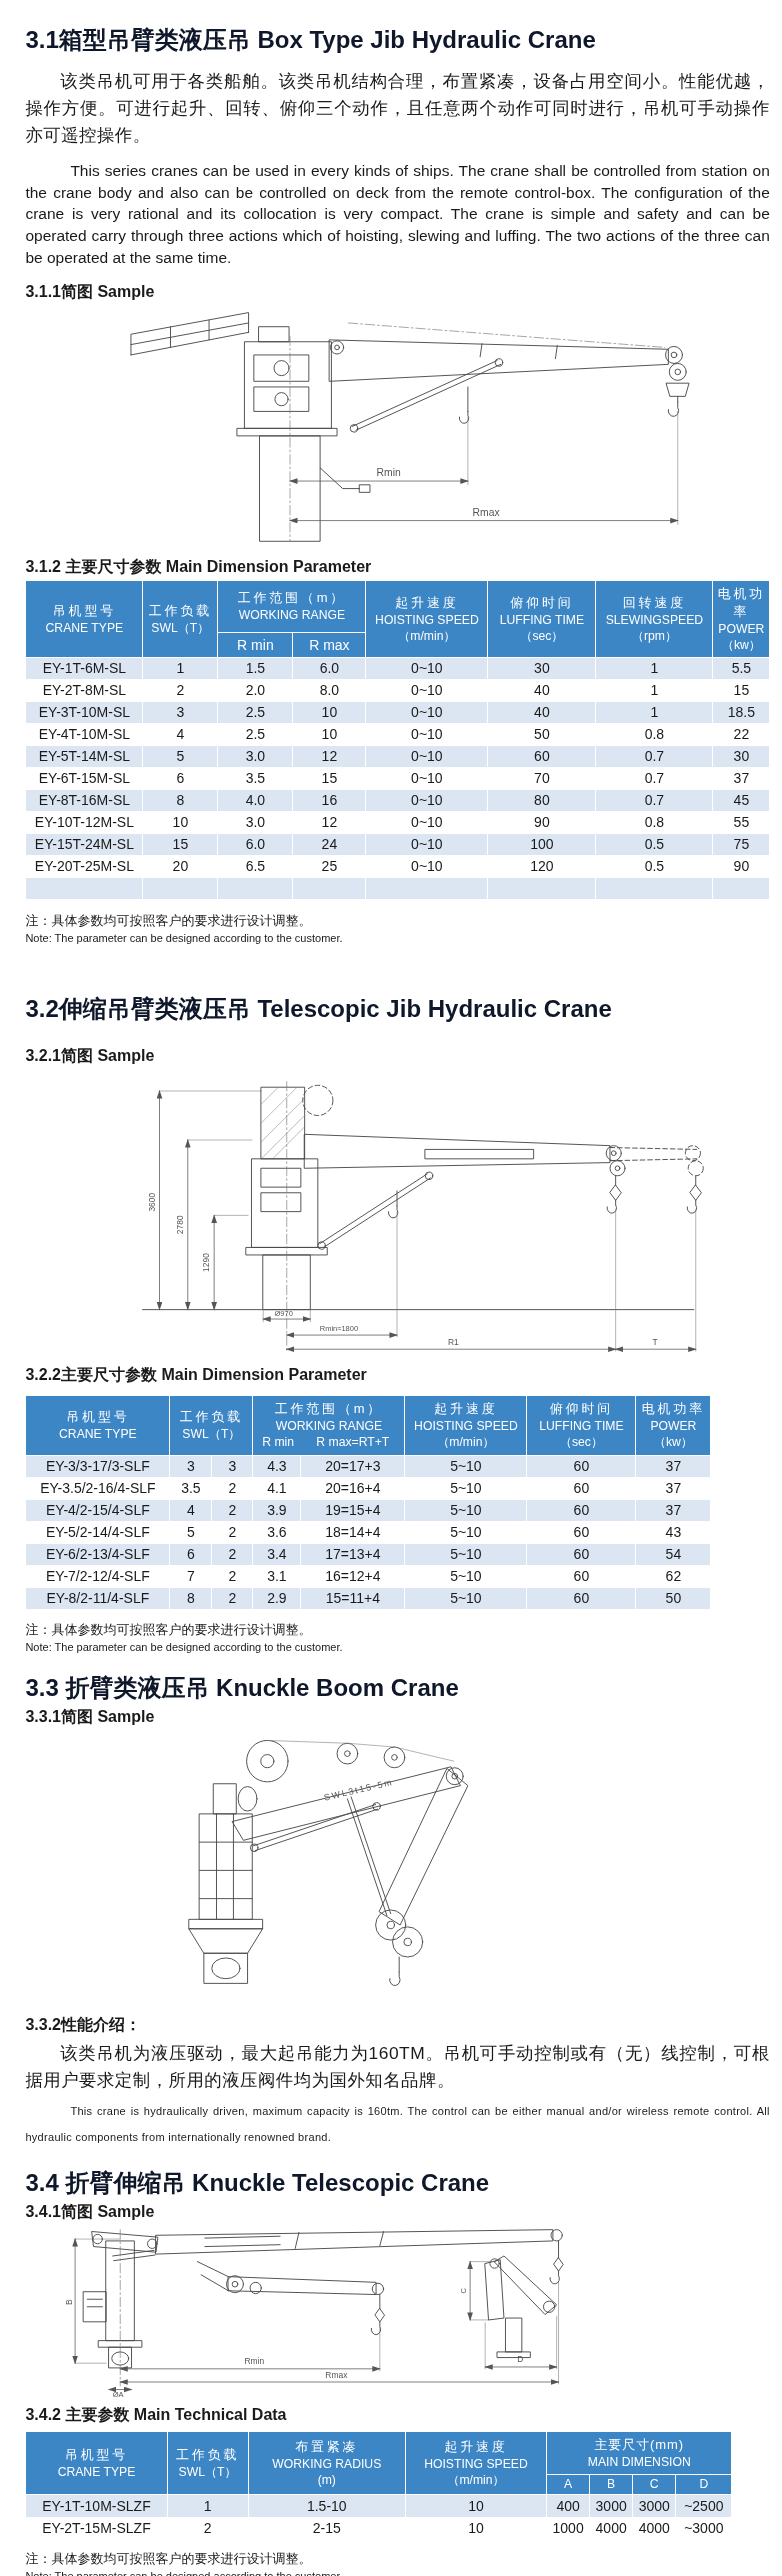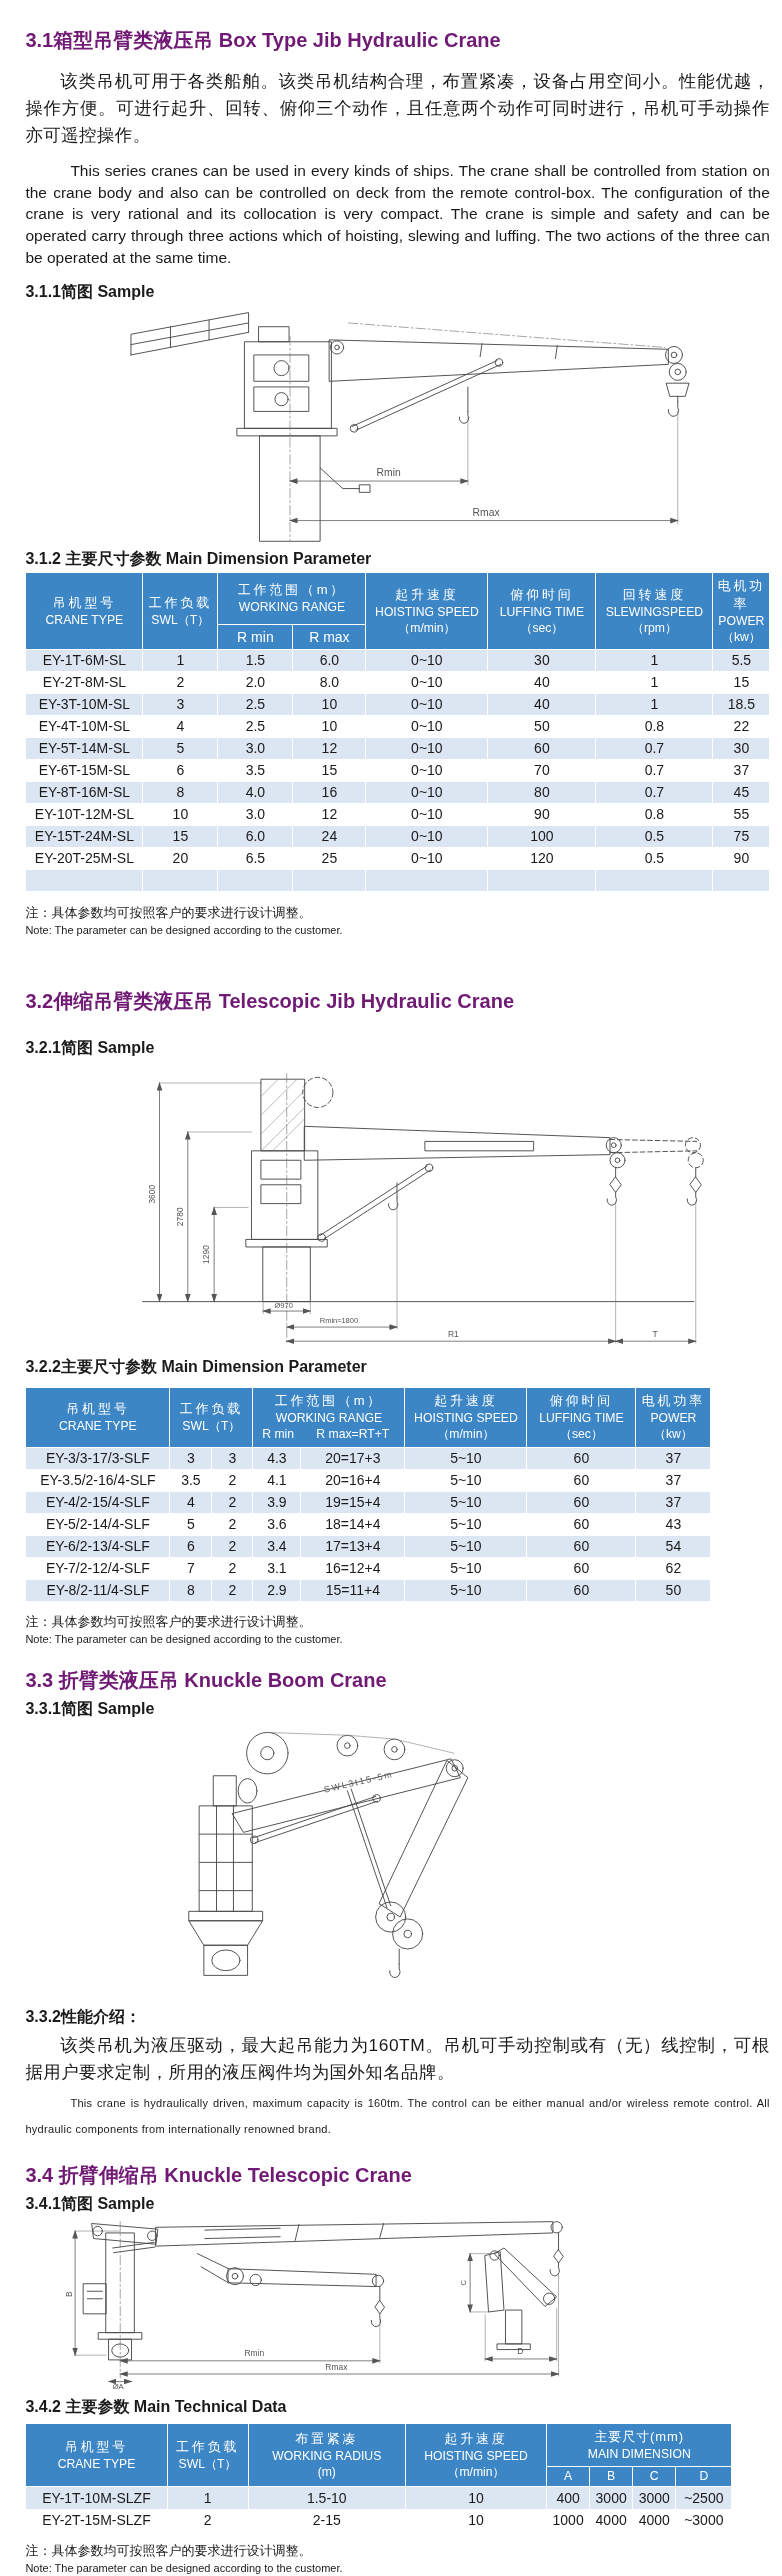--- a/index.html
+++ b/index.html
@@ -1,28 +1,28 @@
 <!DOCTYPE html>
 <html style="font-size:15px"><head>
 <meta charset="utf-8">
 <style>
   html,body{margin:0;padding:0;background:#fff}
   body{width:782px;height:2576px;overflow:hidden;font-family:"Liberation Sans",sans-serif;color:#1a1a1a}
   .page{padding:13px 12.2px 0 25.4px;box-sizing:border-box;width:782px}
-  h2.sec{color:#701a75;font-size:20px;line-height:24.5px;font-weight:bold;margin:0}
+  h2.sec{color:#0f172a;font-size:24px;line-height:24.5px;font-weight:bold;margin:0}
   #t31{margin-top:15px}
   #t32{margin-top:49px}
   #t33{margin-top:19px}
   #t34{margin-top:21px}
   p.cnp{font-size:17.4px;line-height:27px;text-indent:2em;margin:15px 0 0;text-align:justify;letter-spacing:0.5px}
   p.cnp2{font-size:17.4px;line-height:27px;text-indent:2em;margin:5.7px 0 0;text-align:justify;letter-spacing:0.5px}
   p.enp{font-size:15.5px;line-height:21.7px;text-indent:45px;margin:11.3px 0 0;text-align:justify}
   p.enp2{font-size:11px;line-height:26px;text-indent:45px;margin:3.8px 0 0;text-align:justify;letter-spacing:0.3px}
   .sub{font-size:16px;line-height:21px;margin:13px 0 0;font-weight:bold}
-  .sub.tight{margin-top:2px}
+  .sub.tight{margin-top:10px}
   .sub.m6{margin-top:5.7px}
   .sub.m8{margin-top:24px}
   .sub.m10{margin-top:9.4px}
   .note{margin-top:11.3px}
   .note .ncn{font-size:13px;line-height:17px}
   .note .nen{font-size:11px;line-height:19px}
   
   table{border-collapse:collapse;table-layout:fixed}
   .t1{width:744px;margin-top:2.8px;border-bottom:0.9px solid #aebad0}
   .t2{width:686px;margin-top:9.4px}

